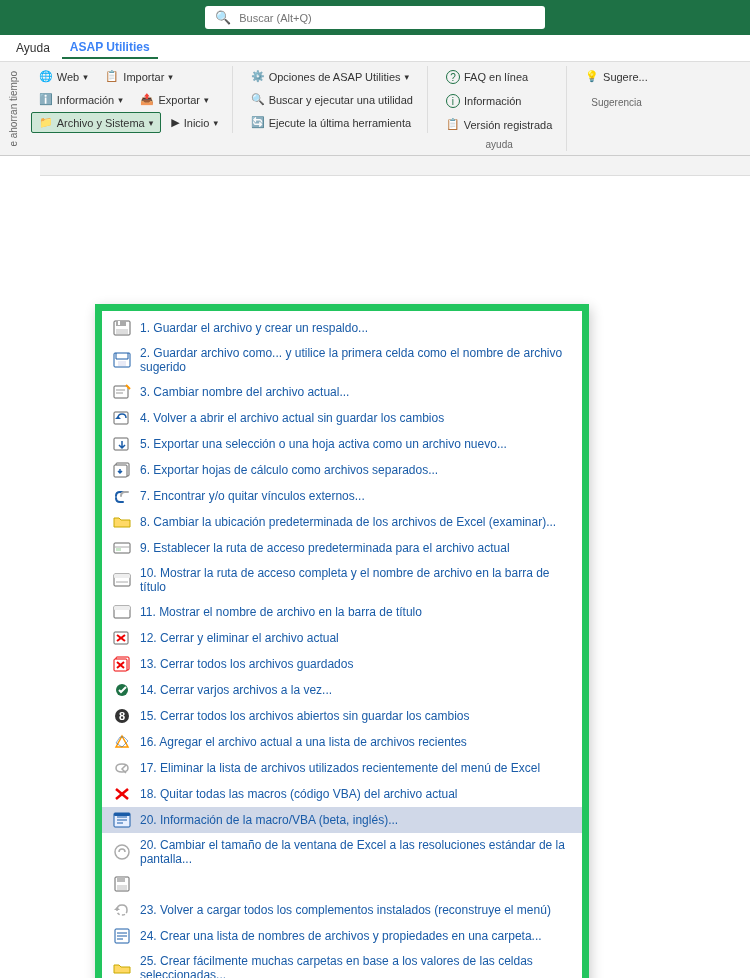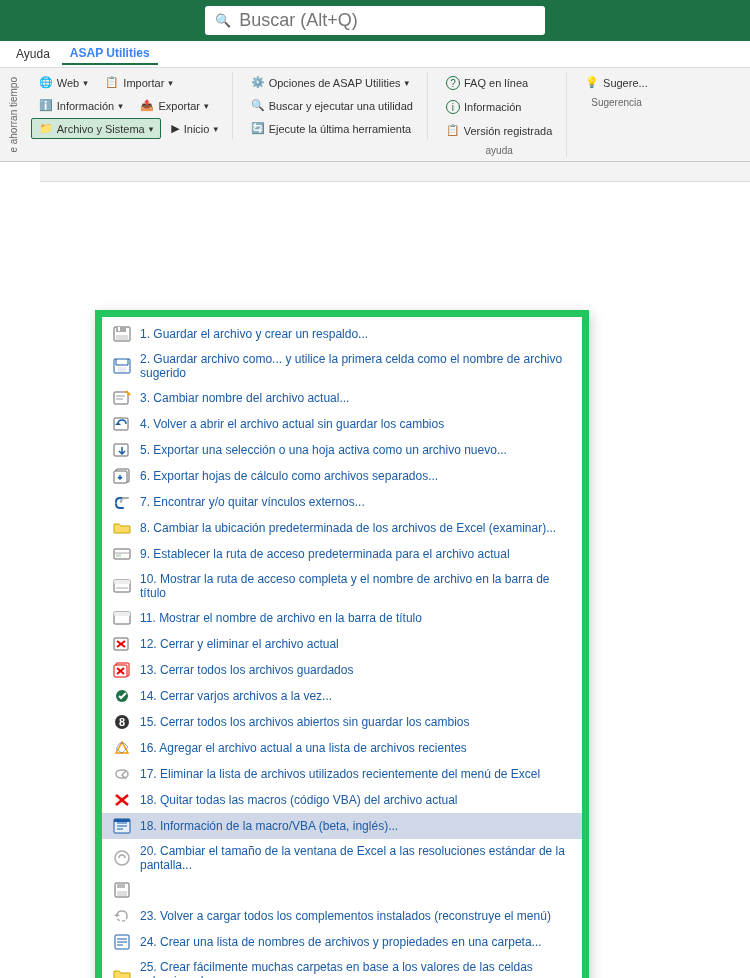--- a/index.html
+++ b/index.html
@@ -18,21 +18,21 @@
       border-radius: 3px;
       display: flex;
       align-items: center;
       padding: 4px 10px;
       width: 340px;
       gap: 8px;
     }
     .search-input-wrapper input {
       border: none;
       outline: none;
-      font-size: 18px;
+      font-size: 11px;
       color: #555;
       width: 100%;
       background: transparent;
     }
 
     
     .menu-bar {
       background: #fff;
       border-bottom: 1px solid #ddd;
       padding: 2px 8px;
@@ -231,21 +231,21 @@
     </div>
   </div>
 
   <div class="ribbon-group" style="border-right:none;">
     <div class="ribbon-row">
       <button class="ribbon-btn">
         <span>💡</span>
         <span>Sugere...</span>
       </button>
     </div>
-    <div style="text-align:center;">
+    <div style="text-align:center;margin-top:6px;">
       <span style="font-size:10px; color:#666;">Sugerencia</span>
     </div>
   </div>
 </div>
 
 <div style="position:relative; background:white; flex:1;">
 
   <div class="dropdown-menu">
 
   <div class="dropdown-item">
@@ -425,21 +425,21 @@
       <div class="dropdown-item highlighted">
         <span class="item-icon">
           <svg width="18" height="16" viewBox="0 0 18 16">
             <rect x="1" y="1" width="16" height="14" rx="1" fill="#e8f0ff" stroke="#1a5ca8" stroke-width="1"></rect>
             <line x1="4" y1="5" x2="14" y2="5" stroke="#1a5ca8" stroke-width="1"></line>
             <line x1="4" y1="8" x2="14" y2="8" stroke="#1a5ca8" stroke-width="1"></line>
             <line x1="4" y1="11" x2="10" y2="11" stroke="#1a5ca8" stroke-width="1"></line>
             <rect x="1" y="1" width="16" height="3" rx="1" fill="#1a5ca8"></rect>
           </svg>
         </span>
-        <span class="item-text">18. Información de la macro/VBA (beta, inglés)...</span>
+        <span class="item-text">20. Información de la macro/VBA (beta, inglés)...</span>
       </div>
       <div class="dropdown-item">
         <span class="item-icon">
           <svg width="18" height="16" viewBox="0 0 18 16">
             <circle cx="9" cy="8" r="7" fill="none" stroke="#aaa" stroke-width="1.5"></circle>
             <path d="M6 8 Q6 5 9 5 Q12 5 12 8" fill="none" stroke="#aaa" stroke-width="1.5"></path>
           </svg>
         </span>
         <span class="item-text">20. Cambiar el tamaño de la ventana de Excel a las resoluciones estándar de la pantalla...</span>
       </div>

